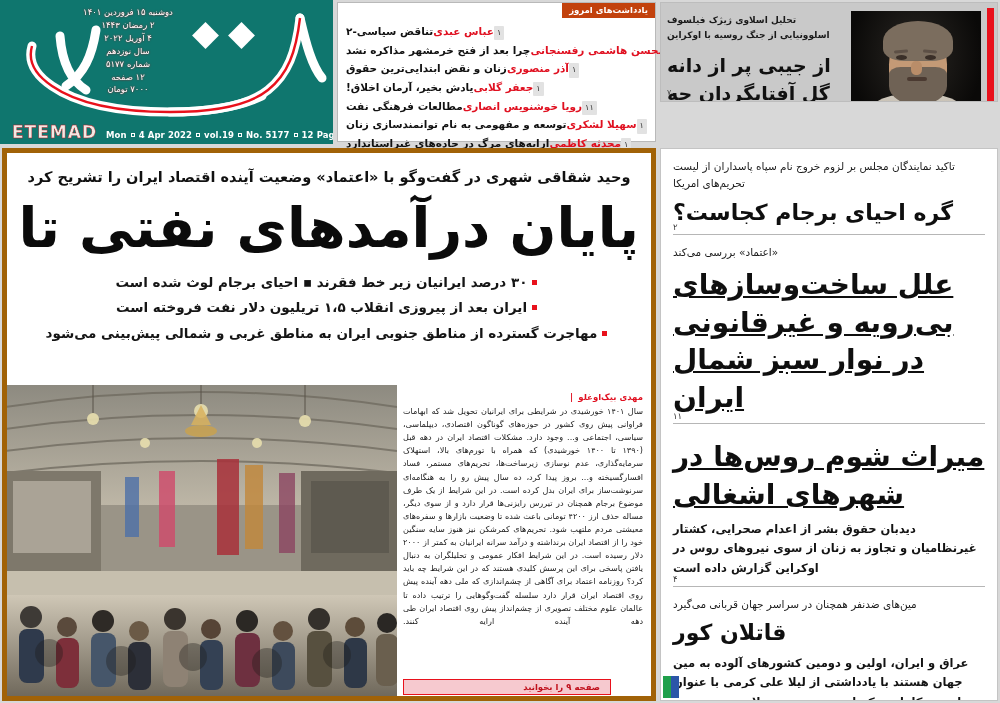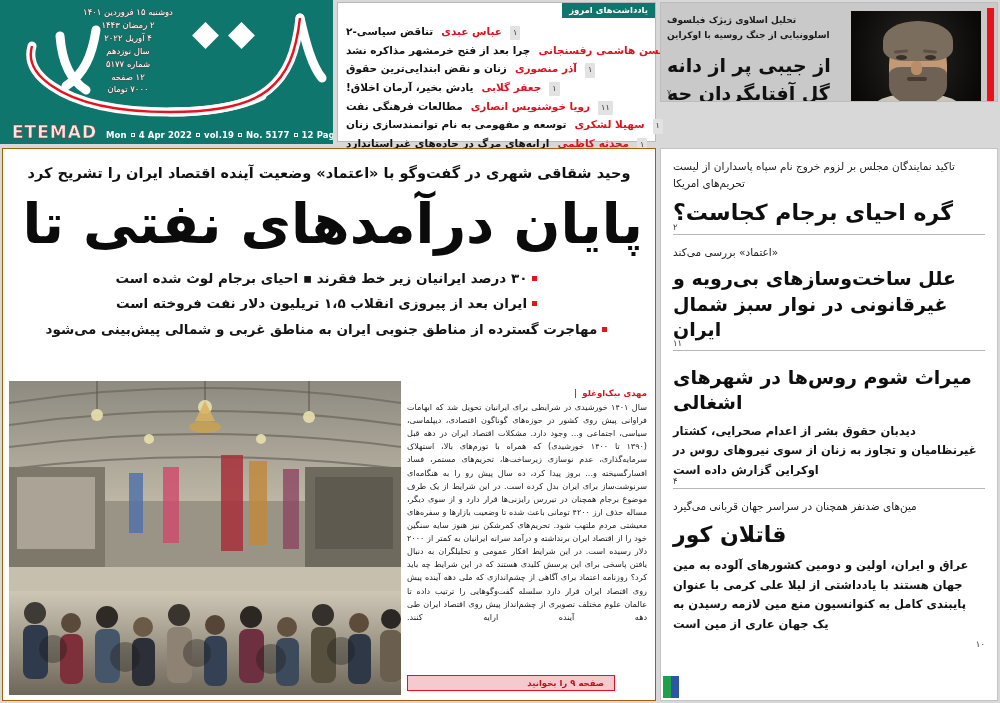--- a/index.html
+++ b/index.html
@@ -72,35 +72,35 @@
   
   .notes-panel {
     position: absolute; left: 337px; top: 2px;
     width: 319px; height: 140px;
     background: #fff;
     border: 1px solid #b9b9b9;
     direction: rtl;
   }
   .notes-tab {
     position: absolute; right: 0; top: 0;
-    background: #0f766e;
+    background: #c2410c;
     color: #fff;
     font-size: 8.5px;
     padding: 2px 7px 3px 7px;
     font-weight: bold;
   }
   .notes-list {
     margin-top: 19px;
     padding: 0 8px;
   }
   .note-row {
     display: flex; flex-direction: row-reverse;
     justify-content: flex-start;
     align-items: baseline;
-    gap: 8px;
+    gap: 0;
     font-size: 10.5px;
     line-height: 1.78;
     white-space: nowrap;
     direction: rtl;
   }
   .note-row .note-title { color: #111; font-weight: bold; }
   .note-row .note-author { color: #e01020; font-weight: bold; }
   .note-row .note-page {
     color: #333;
     font-size: 8px;
@@ -192,21 +192,21 @@
   .zizek-page {
     position: absolute; left: 6px; bottom: 4px;
     font-size: 8px; color: #444;
   }
 
   
   .lead {
     position: absolute; left: 2px; top: 148px;
     width: 654px; height: 553px;
     background: #fff;
-    border: 1px solid #a16207;
+    border: 5px solid #a16207;
     direction: rtl;
     overflow: hidden;
   }
   .lead-kicker {
     margin: 14px 14px 0 14px;
     font-size: 14.5px;
     font-weight: bold;
     color: #111;
     text-align: center;
     line-height: 1.5;
@@ -290,21 +290,21 @@
   }
   .rail-item { padding: 9px 12px 0 12px; }
   .rail-kicker {
     font-size: 10.5px; line-height: 1.65; color: #1a1a1a;
     text-align: left; font-weight: 500;
   }
   .rail-head {
     font-size: 22px; line-height: 1.34; font-weight: bold; color: #0f0f0f;
     text-align: left; margin-top: 5px;
   }
-  .rail-head.sm { font-size: 19px; }
+  .rail-head.sm { font-size: 28px; text-decoration: underline; }
   .rail-sub {
     font-size: 11.5px; line-height: 1.72; color: #141414;
     text-align: left; font-weight: bold; margin-top: 6px;
   }
   .rail-rule {
     border-top: 1px solid #b6b6b6;
     margin: 7px 12px 0 12px;
     position: relative;
   }
   .rail-page {

